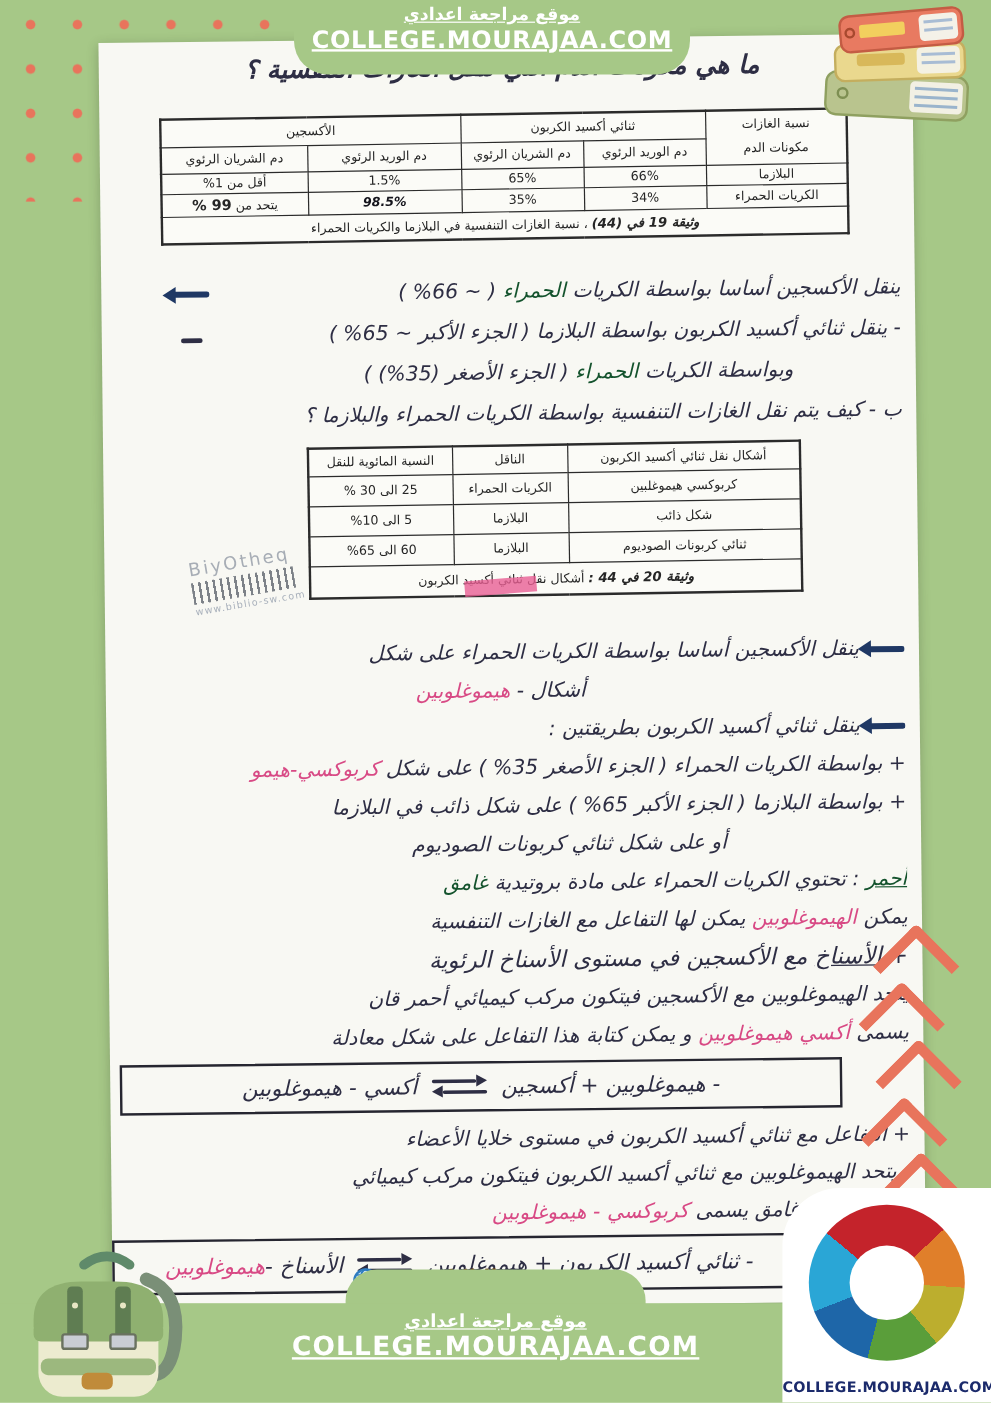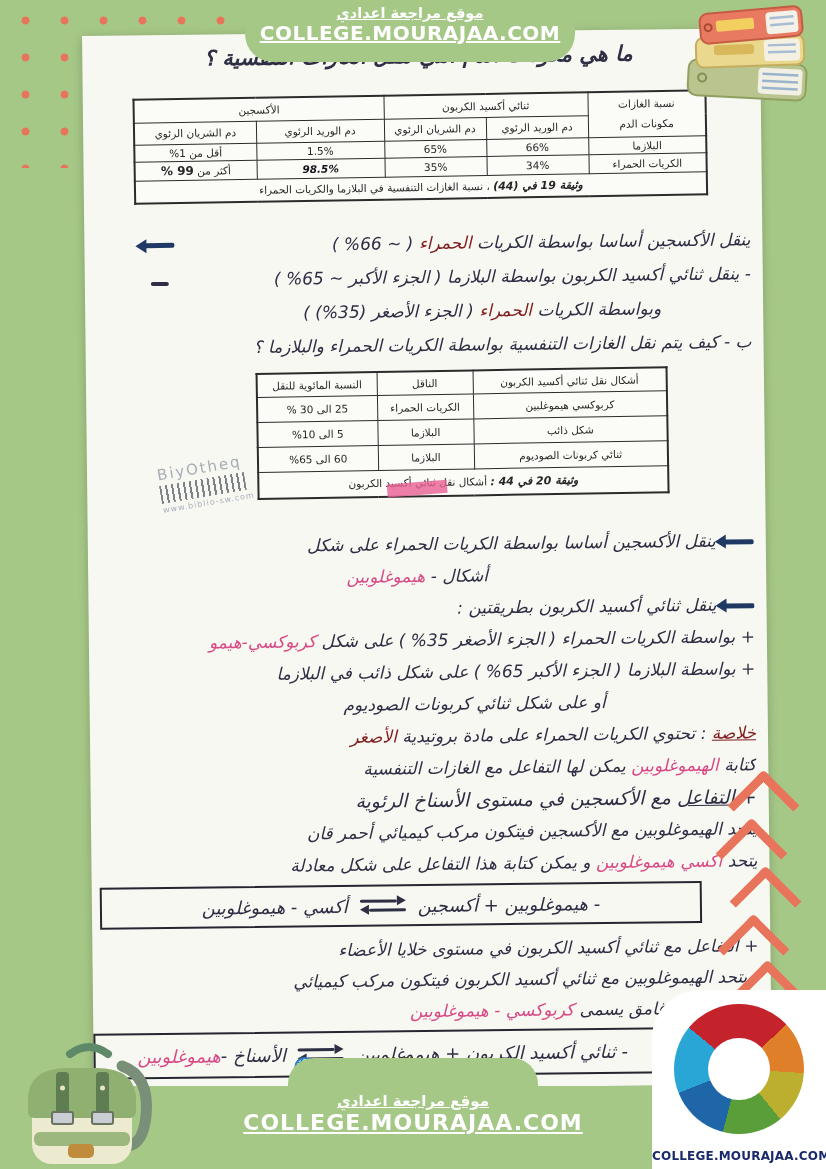--- a/index.html
+++ b/index.html
@@ -48,21 +48,21 @@
   .notesB{position:absolute;left:12px;top:496px;right:12px;}
   .notesB .hline{height:32px;line-height:32px;}
   .notesC{position:absolute;left:12px;top:688px;right:12px;}
   .notesC .hline{height:32px;line-height:32px;}
   .notesD{position:absolute;left:12px;top:902px;right:12px;}
   .notesD .hline{height:31px;line-height:31px;}
   .indent90{padding-right:90px;}
   .indent150{padding-right:150px;}
   .centerline{text-align:center;padding-left:60px;padding-right:80px;}
   .big{font-size:19px;height:34px;line-height:34px;}
-  .redink{color:#7f1d1d;}
+  .redink{color:#14532d;}
   .pinkink{color:#d84a85;}
   .uline{text-decoration:underline;}
 
   
   .abul{display:inline-block;vertical-align:middle;width:30px;height:5px;background:#1f3864;
     border-radius:2px;position:relative;margin-left:8px;}
   .abul::after{content:"";position:absolute;left:-9px;top:-4.5px;border-right:11px solid #1f3864;
     border-top:7px solid transparent;border-bottom:7px solid transparent;}
   .arrowA1{position:absolute;left:52px;top:208px;}
   .dashA2{position:absolute;left:66px;top:247px;width:18px;height:4px;background:#2e2e44;border-radius:2px;}
@@ -169,21 +169,21 @@
         <td>66%</td>
         <td>65%</td>
         <td>1.5%</td>
         <td>أقل من 1%</td>
       </tr>
       <tr>
         <td class="rowlabel">الكريات الحمراء</td>
         <td>34%</td>
         <td>35%</td>
         <td class="hand98">98.5%</td>
-        <td><span>أكثر من </span><span class="bold99">99 %</span></td>
+        <td><span>يتحد من </span><span class="bold99">99 %</span></td>
       </tr>
       <tr>
         <td class="cap" colspan="5">
           <span class="capdoc">وثيقة 19 في (44)</span><span> ، نسبة الغازات التنفسية في البلازما والكريات الحمراء</span>
         </td>
       </tr>
     </tbody>
       </table>
 
     <span class="abul arrowA1"></span>
@@ -241,25 +241,25 @@
     <div class="notesB hand">
       <div class="hline"><span class="abul"></span><span>ينقل الأكسجين أساسا بواسطة الكريات الحمراء على شكل</span></div>
       <div class="hline centerline"><span>أشكال - </span><span class="pinkink">هيموغلوبين</span></div>
       <div class="hline"><span class="abul"></span><span>ينقل ثنائي أكسيد الكربون بطريقتين :</span></div>
       <div class="hline"><span>+ بواسطة الكريات الحمراء ( الجزء الأصغر 35% ) على شكل </span><span class="pinkink">كربوكسي-هيمو</span></div>
       <div class="hline">+ بواسطة البلازما ( الجزء الأكبر 65% ) على شكل ذائب في البلازما</div>
       <div class="hline indent150">أو على شكل ثنائي كربونات الصوديوم</div>
     </div>
 
     <div class="notesC hand">
-      <div class="hline"><span class="redink uline">خلاصة</span><span> : تحتوي الكريات الحمراء على مادة بروتيدية </span><span class="redink">الأصغر</span></div>
-      <div class="hline"><span>كتابة </span><span class="pinkink">الهيموغلوبين</span><span> يمكن لها التفاعل مع الغازات التنفسية</span></div>
-      <div class="hline big"><span>+ </span><span class="uline">التفاعل</span><span> مع الأكسجين في مستوى الأسناخ الرئوية</span></div>
+      <div class="hline"><span class="redink uline">أحمر</span><span> : تحتوي الكريات الحمراء على مادة بروتيدية </span><span class="redink">غامق</span></div>
+      <div class="hline"><span>يمكن </span><span class="pinkink">الهيموغلوبين</span><span> يمكن لها التفاعل مع الغازات التنفسية</span></div>
+      <div class="hline big"><span>+ </span><span class="uline">الأسناخ</span><span> مع الأكسجين في مستوى الأسناخ الرئوية</span></div>
       <div class="hline">يتحد الهيموغلوبين مع الأكسجين فيتكون مركب كيميائي أحمر قان</div>
-      <div class="hline"><span>يتحد </span><span class="pinkink">أكسي هيموغلوبين</span><span> و يمكن كتابة هذا التفاعل على شكل معادلة</span></div>
+      <div class="hline"><span>يسمى </span><span class="pinkink">أكسي هيموغلوبين</span><span> و يمكن كتابة هذا التفاعل على شكل معادلة</span></div>
     </div>
 
     <div class="eqbox eqbox1 hand">
       <span>- هيموغلوبين + أكسجين</span>
       <span class="eq">
           <i class="eqt"></i>
           <i class="eqb"></i>
         </span>
       <span>أكسي - هيموغلوبين</span>
     </div>

